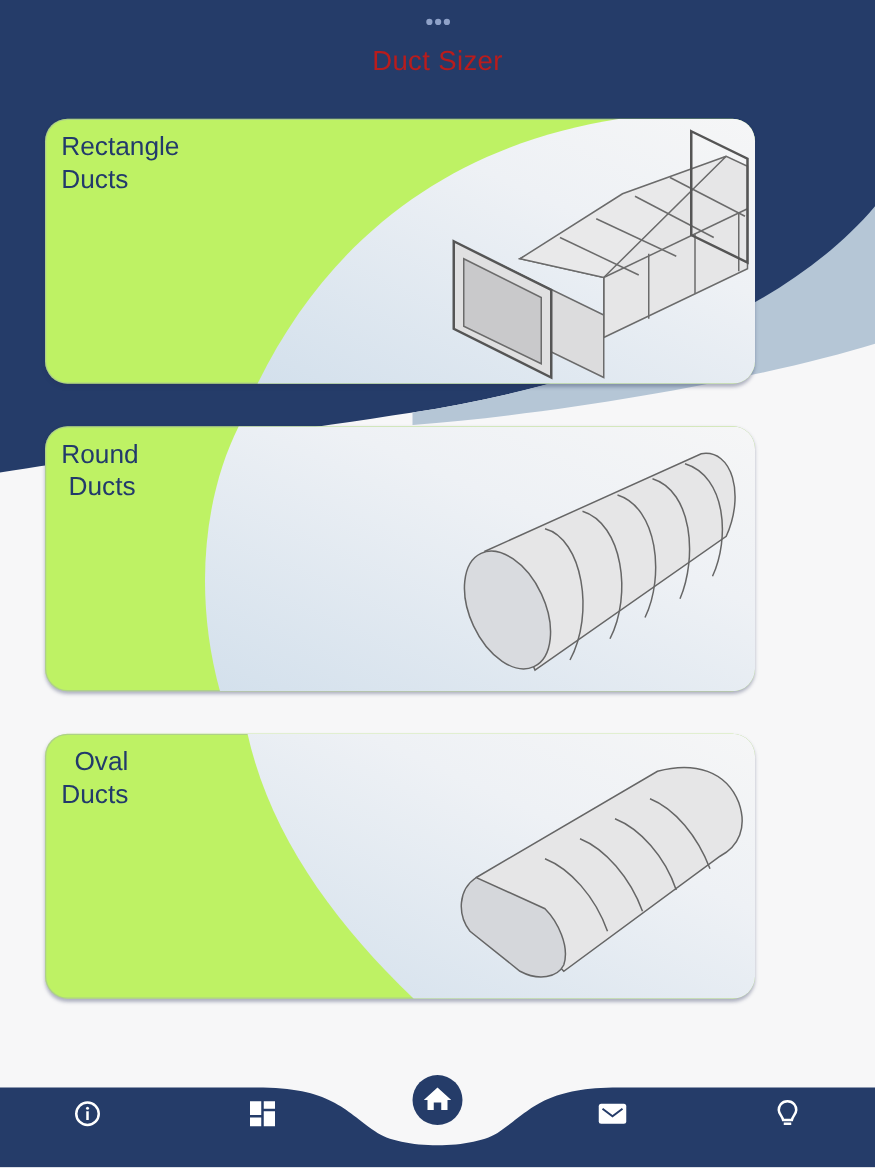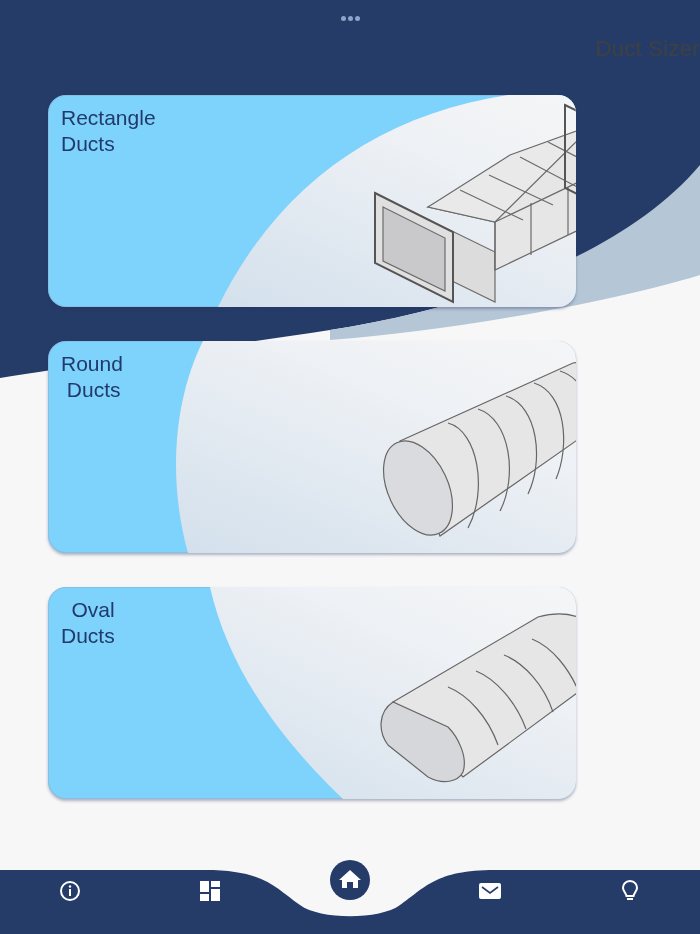--- a/index.html
+++ b/index.html
@@ -1,21 +1,21 @@
 <!DOCTYPE html>
 <html><head>
 <meta charset="utf-8">
 <style>
   html, body { margin:0; padding:0; }
   body { width:700px; height:934px; position:relative; overflow:hidden; background:#f7f7f8; font-family:"Liberation Sans", sans-serif; }
   .bg-band { position:absolute; left:0; top:0; width:700px; height:934px; }
   .handle { position:absolute; top:7px; left:0; width:700px; text-align:center; }
   .handle span { display:inline-block; width:5px; height:5px; border-radius:50%; background:#8fa2c9; margin:0 1px; }
-  .title { position:absolute; top:36px; left:0; width:700px; text-align:right; color:#404040; font-size:22px; letter-spacing:0.3px; }
-  .card { position:absolute; left:48px; width:528px; height:212px; border-radius:18px; overflow:hidden; background:#7dd3fc;
+  .title { position:absolute; top:36px; left:0; width:700px; text-align:center; color:#b91c1c; font-size:22px; letter-spacing:0.3px; }
+  .card { position:absolute; left:36px; width:568px; height:212px; border-radius:18px; overflow:hidden; background:#bef264;
           box-shadow: 0 2px 3px rgba(40,50,90,0.35), inset 0 0 0 1px rgba(150,160,190,0.4); cursor:pointer; }
   .card svg.bgshape { position:absolute; left:0; top:0; }
   .card-label { position:absolute; left:13px; top:10px; color:#223a6b; font-size:21px; line-height:26px; white-space:pre; }
   .card-art { position:absolute; left:0; top:0; }
   .nav { position:absolute; left:0; top:860px; width:700px; height:74px; }
   .nav-item { position:absolute; top:880px; width:28px; height:22px; display:flex; align-items:center; justify-content:center; cursor:pointer; }
 </style>
 </head>
 <body>
 

